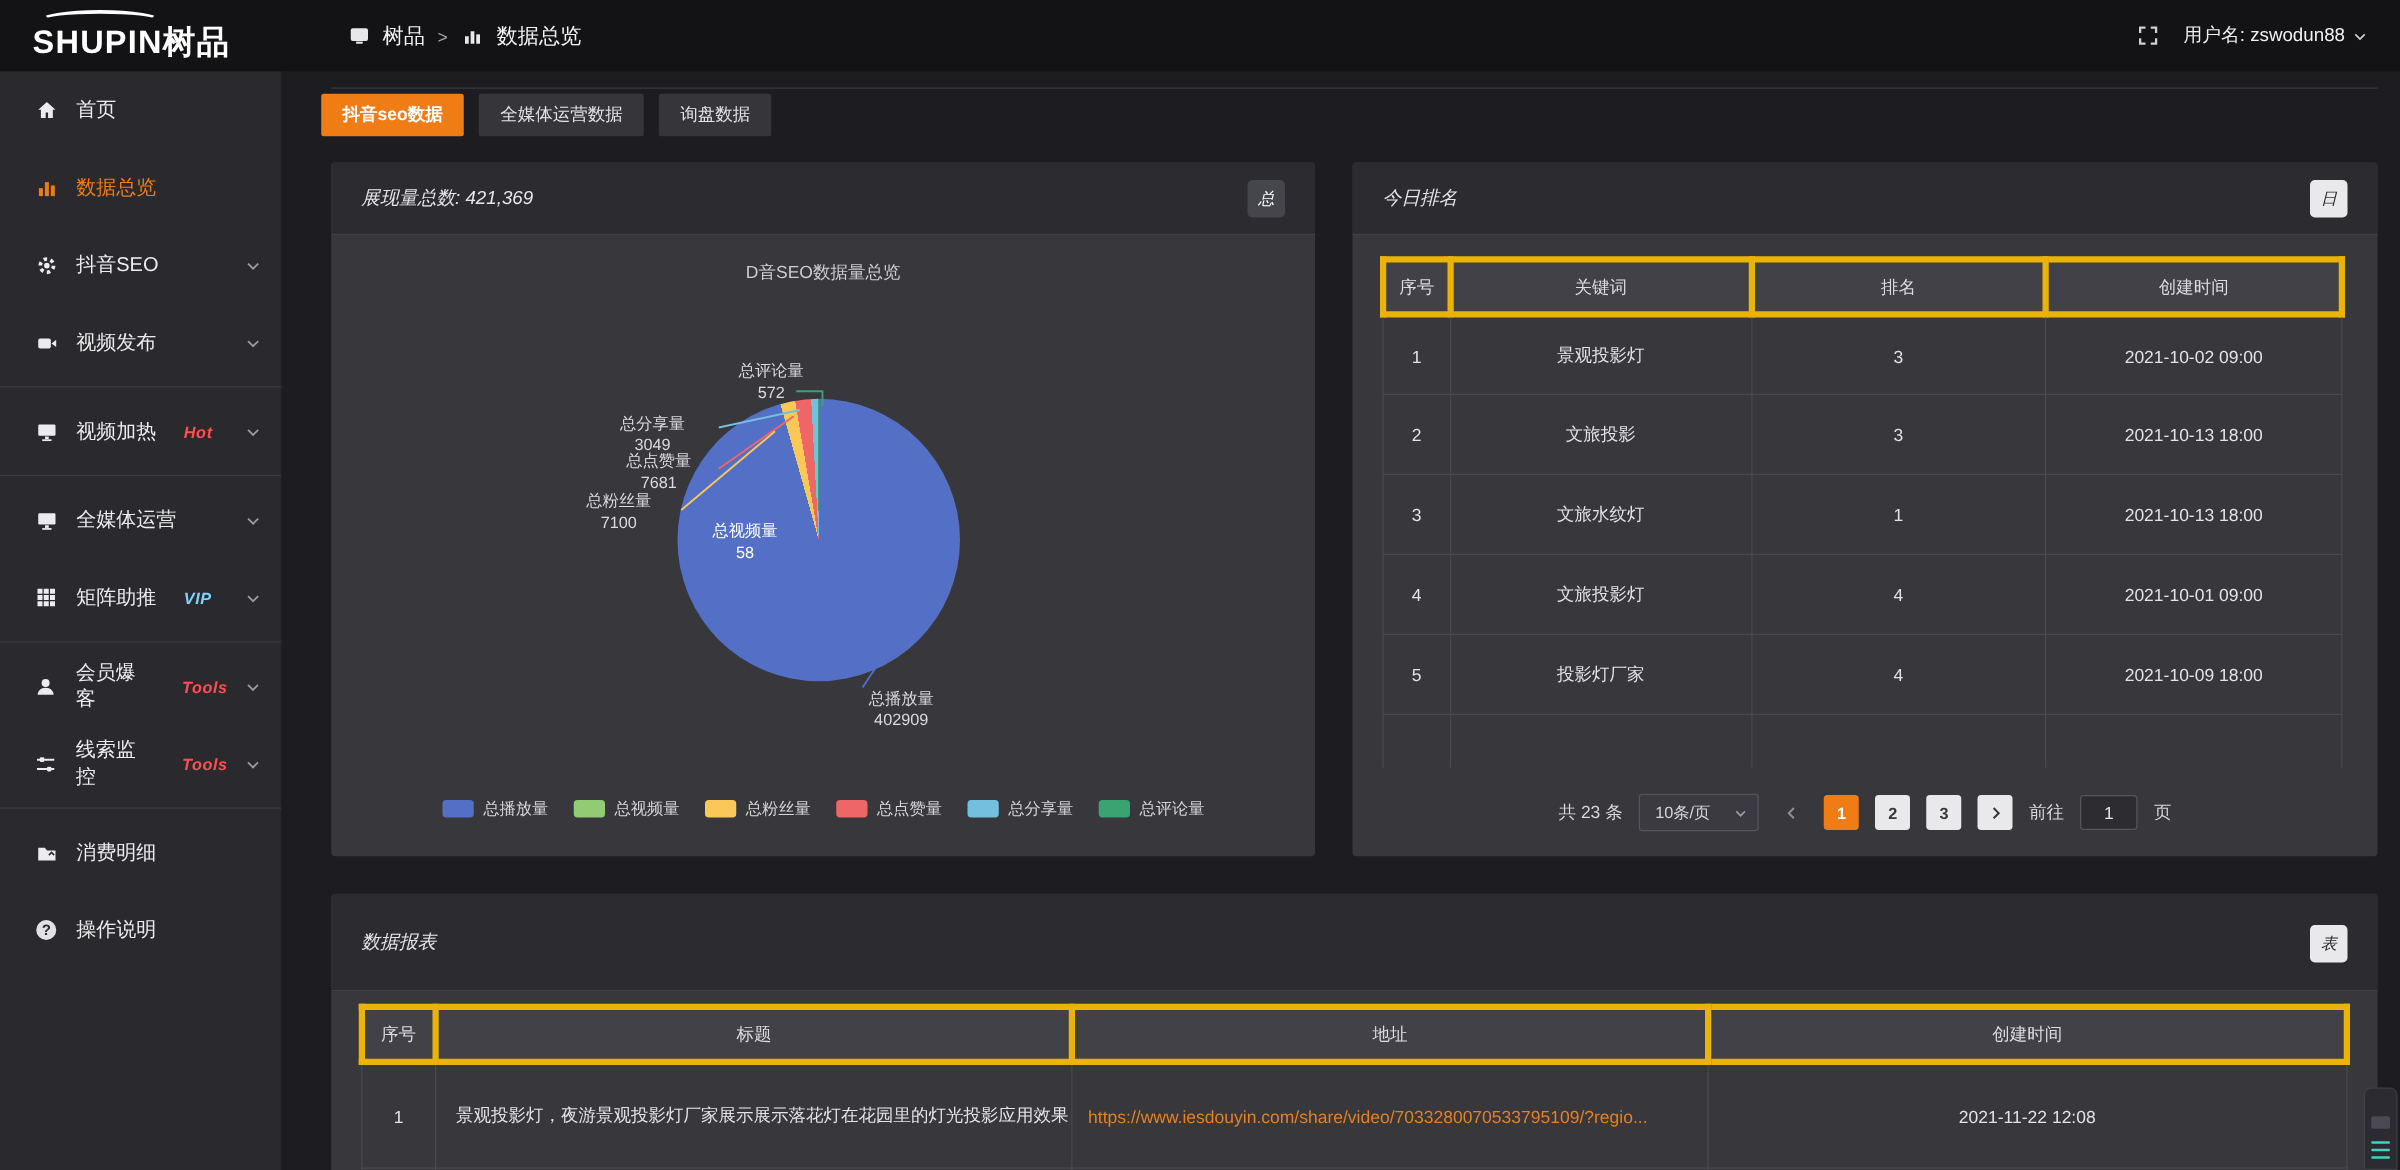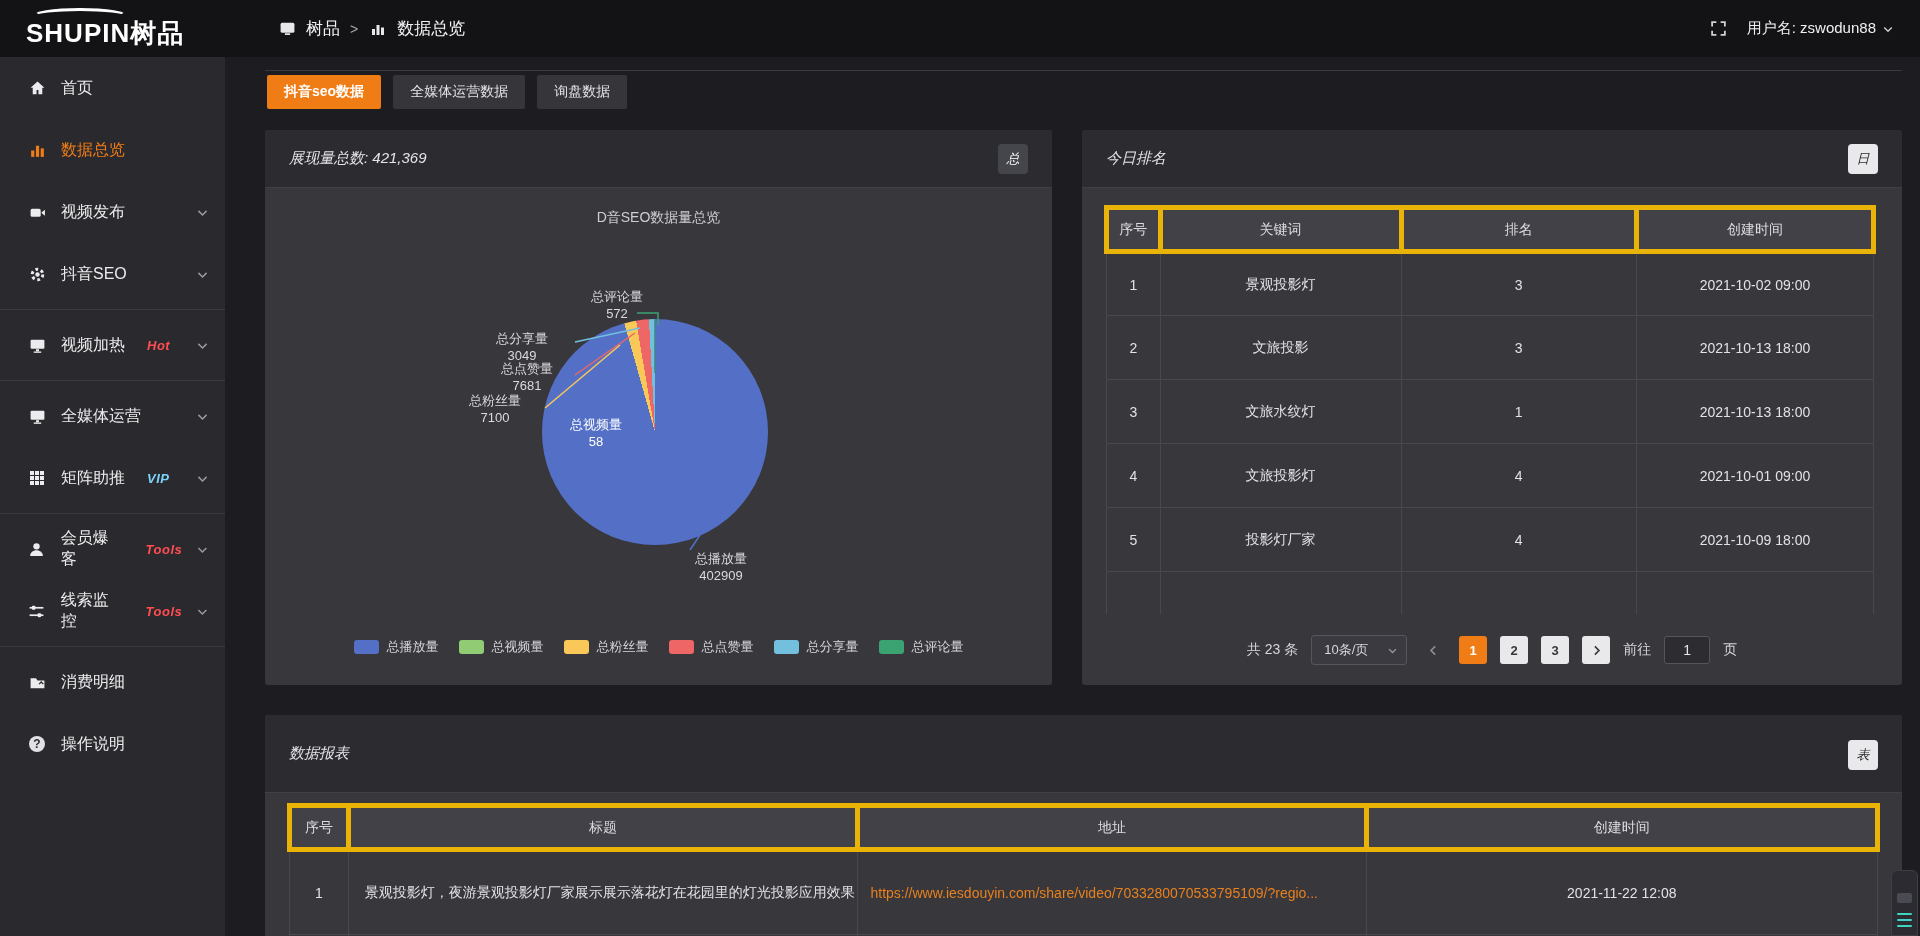--- a/index.html
+++ b/index.html
@@ -29,21 +29,21 @@
   .side-item.active { color:var(--accent); }
   .sicon { width:20px; display:flex; justify-content:center; }
   .badge { font-style:italic; font-weight:bold; font-size:13px; margin-left:8px; letter-spacing:.5px; }
   .chev { margin-left:auto; color:#9a9aa0; }
   .sdiv { height:1px; background:#3a3a3f; margin:4px 0; }
   .qicon { width:16px; height:16px; border-radius:50%; background:#e2e2e6; color:#2b2b30; font-size:12px; font-weight:bold; display:flex; align-items:center; justify-content:center; }
 
   
   .main { position:absolute; left:225px; top:57px; right:0; bottom:0; }
   .top-hairline { position:absolute; left:40px; right:18px; top:13px; height:1px; background:#39393e; }
-  .tabs { position:absolute; left:42px; top:18px; display:flex; gap:12px; }
+  .tabs { position:absolute; left:32px; top:18px; display:flex; gap:12px; }
   .tab { height:34px; padding:0 17px; display:flex; align-items:center; background:#35353a; color:#e3e3e5; border-radius:2px; cursor:pointer; font-size:14px; }
   .tab.active { background:var(--accent); color:#fff; font-weight:bold; }
 
   .panel { position:absolute; background:#37373c; border-radius:3px; overflow:hidden; }
   .panel-hd { height:58px; background:#2c2c30; border-bottom:1px solid #404046; display:flex; align-items:center; padding:0 24px; font-size:15px; color:#e5e5e8; position:relative;font-style:italic; }
   .mode-btn { position:absolute; right:24px; top:14px; width:30px; height:30px; border-radius:4px; display:flex; align-items:center; justify-content:center; font-size:13px; cursor:pointer; }
   .mode-dark { background:#45454c; color:#fff; }
   .mode-light { background:#e9e9eb; color:#2b2b30; }
 
   #chart-panel { left:40px; top:73px; width:787px; height:555px; }
@@ -150,38 +150,38 @@
         <svg width="17" height="17" viewBox="0 0 16 16" fill="currentColor">
           <rect x="2" y="8" width="3" height="6"></rect>
           <rect x="6.5" y="3.5" width="3" height="10.5"></rect>
           <rect x="11" y="6" width="3" height="8"></rect>
         </svg>
       </span>
     <span>数据总览</span>
   </div>
   <div class="side-item">
     <span class="sicon">
-        <svg width="17" height="17" viewBox="0 0 16 16" fill="currentColor">
-          <rect x="1.5" y="4.5" width="9.5" height="7.5" rx="1.5"></rect>
-          <path d="M11.5 8.2L15 5.4v5.6z"></path>
-        </svg>
-      </span>
-    <span>视频发布</span>
-    <svg class="chev" width="13" height="13" viewBox="0 0 16 16" fill="none" stroke="currentColor" stroke-width="1.8">
-        <path d="M3 6l5 5 5-5"></path>
-      </svg>
-  </div>
-  <div class="side-item">
-    <span class="sicon">
         <svg width="17" height="17" viewBox="0 0 16 16">
           <circle cx="8" cy="8" r="5" fill="none" stroke="currentColor" stroke-width="2.8" stroke-dasharray="2.6 2.65"></circle>
           <circle cx="8" cy="8" r="2.1" fill="currentColor"></circle>
         </svg>
       </span>
     <span>抖音SEO</span>
+    <svg class="chev" width="13" height="13" viewBox="0 0 16 16" fill="none" stroke="currentColor" stroke-width="1.8">
+        <path d="M3 6l5 5 5-5"></path>
+      </svg>
+  </div>
+  <div class="side-item">
+    <span class="sicon">
+        <svg width="17" height="17" viewBox="0 0 16 16" fill="currentColor">
+          <rect x="1.5" y="4.5" width="9.5" height="7.5" rx="1.5"></rect>
+          <path d="M11.5 8.2L15 5.4v5.6z"></path>
+        </svg>
+      </span>
+    <span>视频发布</span>
     <svg class="chev" width="13" height="13" viewBox="0 0 16 16" fill="none" stroke="currentColor" stroke-width="1.8">
         <path d="M3 6l5 5 5-5"></path>
       </svg>
   </div>
   <div class="sdiv"></div>
   <div class="side-item">
     <span class="sicon">
         <svg width="17" height="17" viewBox="0 0 16 16" fill="currentColor">
           <rect x="1.5" y="2.5" width="13" height="8.5" rx="1"></rect>
           <rect x="6.6" y="11.5" width="2.8" height="2"></rect>

